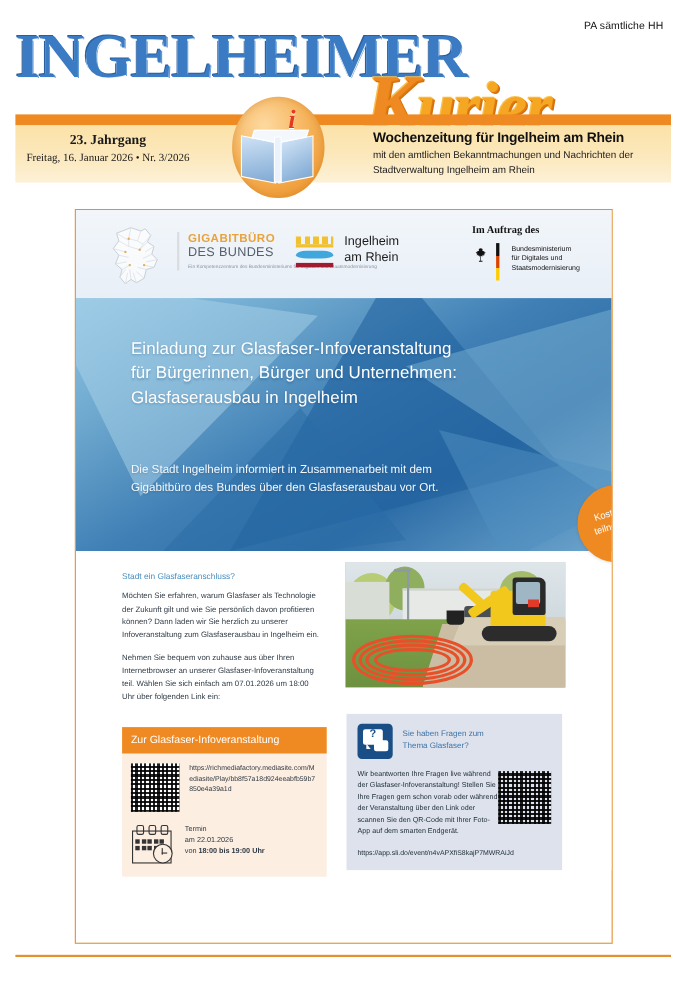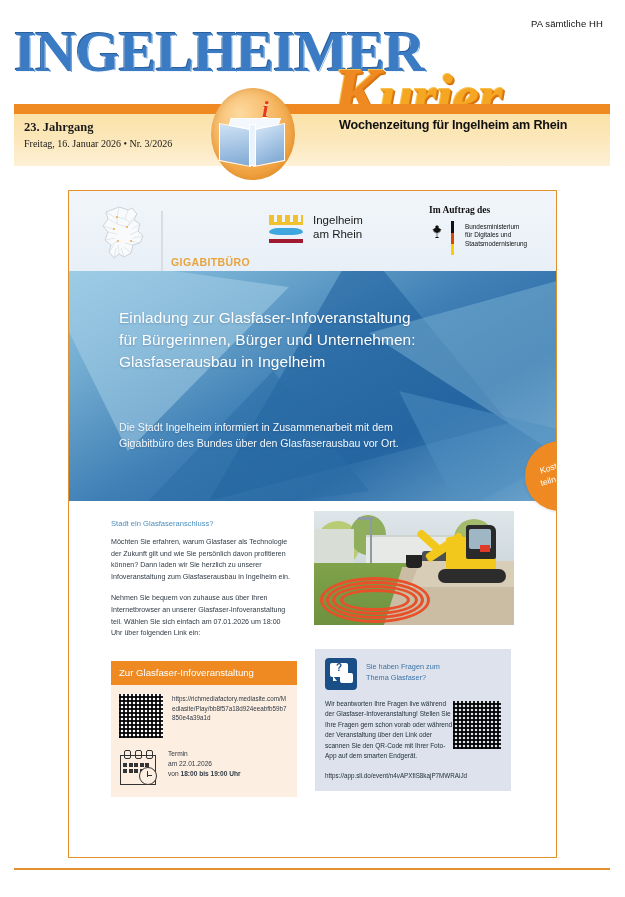--- a/index.html
+++ b/index.html
@@ -27,21 +27,21 @@
     font-family:"Liberation Serif", serif;
     font-style:italic;font-weight:700;font-size:62px;line-height:62px;
     color:#f5a623;letter-spacing:-1px;
     text-shadow:1px 1px 0 #e07b10, 2px 2px 0 #d4700c, -1px -1px 0 #f8c14f;
   }
   .kurier .kcap{font-size:72px;color:#ef8a22;}
 
   .bar-orange{position:absolute;left:14px;top:104px;width:596px;height:10px;background:#ef8a22;}
   .infoband{position:absolute;left:14px;top:114px;width:596px;height:52px;
             background:linear-gradient(180deg,#fbe2a8 0%,#fbe8bd 55%,#fdf1d6 100%);}
-  .band-left{position:absolute;left:10px;top:6px;}
+  .band-left{position:absolute;left:10px;top:6px;text-align:center;}
   .jahrgang{font-family:"Liberation Serif", serif;font-weight:700;font-size:12.5px;color:#1a1a1a;}
   .datum{font-family:"Liberation Serif", serif;font-size:10px;color:#1a1a1a;margin-top:3px;}
   .band-right{position:absolute;left:325px;top:4px;width:262px;}
   .wochenzeitung{font-weight:700;font-size:12.6px;color:#111;letter-spacing:-.2px;}
   .wz-sub{font-size:9px;color:#222;line-height:12.5px;margin-top:3px;}
 
   
   .booklogo{position:absolute;left:205px;top:88px;width:96px;height:92px;z-index:5;}
   .bl-oval{position:absolute;left:6px;top:0;width:84px;height:92px;border-radius:50%;
            background:radial-gradient(circle at 35% 28%,#fdd9a0 0%,#f6b45c 45%,#ec8f24 100%);
@@ -56,21 +56,21 @@
   .pg.top{left:10px;top:-4px;width:48px;height:10px;background:#f4f8fd;transform:skewX(-18deg);}
 
   
   .ad{position:absolute;left:68px;top:190px;width:489px;height:668px;
       border:1px solid #e3912f;background:#fff;box-sizing:border-box;overflow:hidden;}
 
   
   .logostrip{position:relative;height:80px;background:linear-gradient(180deg,#f2f6fa 0%,#e8eff7 100%);}
   .gbmap{position:absolute;left:28px;top:14px;width:56px;height:60px;opacity:.85;}
   .gb-txt{position:absolute;left:92px;top:20px;border-left:2px solid #d9dde1;padding-left:8px;}
-  .gb1{font-weight:700;font-size:10.5px;color:#e8a33d;letter-spacing:.4px;margin-top:45px;}
+  .gb1{font-weight:700;font-size:10.5px;color:#e8a33d;letter-spacing:.4px;}
   .gb2{font-weight:400;font-size:11.5px;color:#56606b;letter-spacing:.3px;margin-top:1px;}
   .gb3{font-size:4.4px;color:#8b949d;line-height:6px;margin-top:4px;}
 
   .ing-logo{position:absolute;left:200px;top:22px;}
   .il-mark{position:absolute;left:0;top:2px;width:34px;}
   .il-crown{height:7px;background:
       linear-gradient(90deg,#f2c12e 0 5px,transparent 5px 8px,#f2c12e 8px 13px,transparent 13px 16px,
       #f2c12e 16px 21px,transparent 21px 24px,#f2c12e 24px 29px,transparent 29px 32px,#f2c12e 32px 34px);}
   .il-crownbase{height:3px;background:#f2c12e;margin-top:0px;}
   .il-wave{height:7px;background:#3fa7dd;margin-top:3px;border-radius:40% 40% 45% 45%/80% 80% 60% 60%;}
@@ -213,20 +213,24 @@
 
     <div class="bar-orange"></div>
 
     <div class="infoband">
       <div class="band-left">
         <div class="jahrgang">23. Jahrgang</div>
         <div class="datum">Freitag, 16. Januar 2026 • Nr. 3/2026</div>
       </div>
       <div class="band-right">
         <div class="wochenzeitung">Wochenzeitung für Ingelheim am Rhein</div>
+        <div class="wz-sub">
+          <div>mit den amtlichen Bekanntmachungen und Nachrichten der</div>
+          <div>Stadtverwaltung Ingelheim am Rhein</div>
+        </div>
       </div>
     </div>
 
     <div class="booklogo">
       <div class="bl-oval"></div>
       <div class="bl-i">i</div>
       <div class="bl-pages">
         <div class="pg top"></div>
         <div class="pg l1"></div>
         <div class="pg r1"></div>

